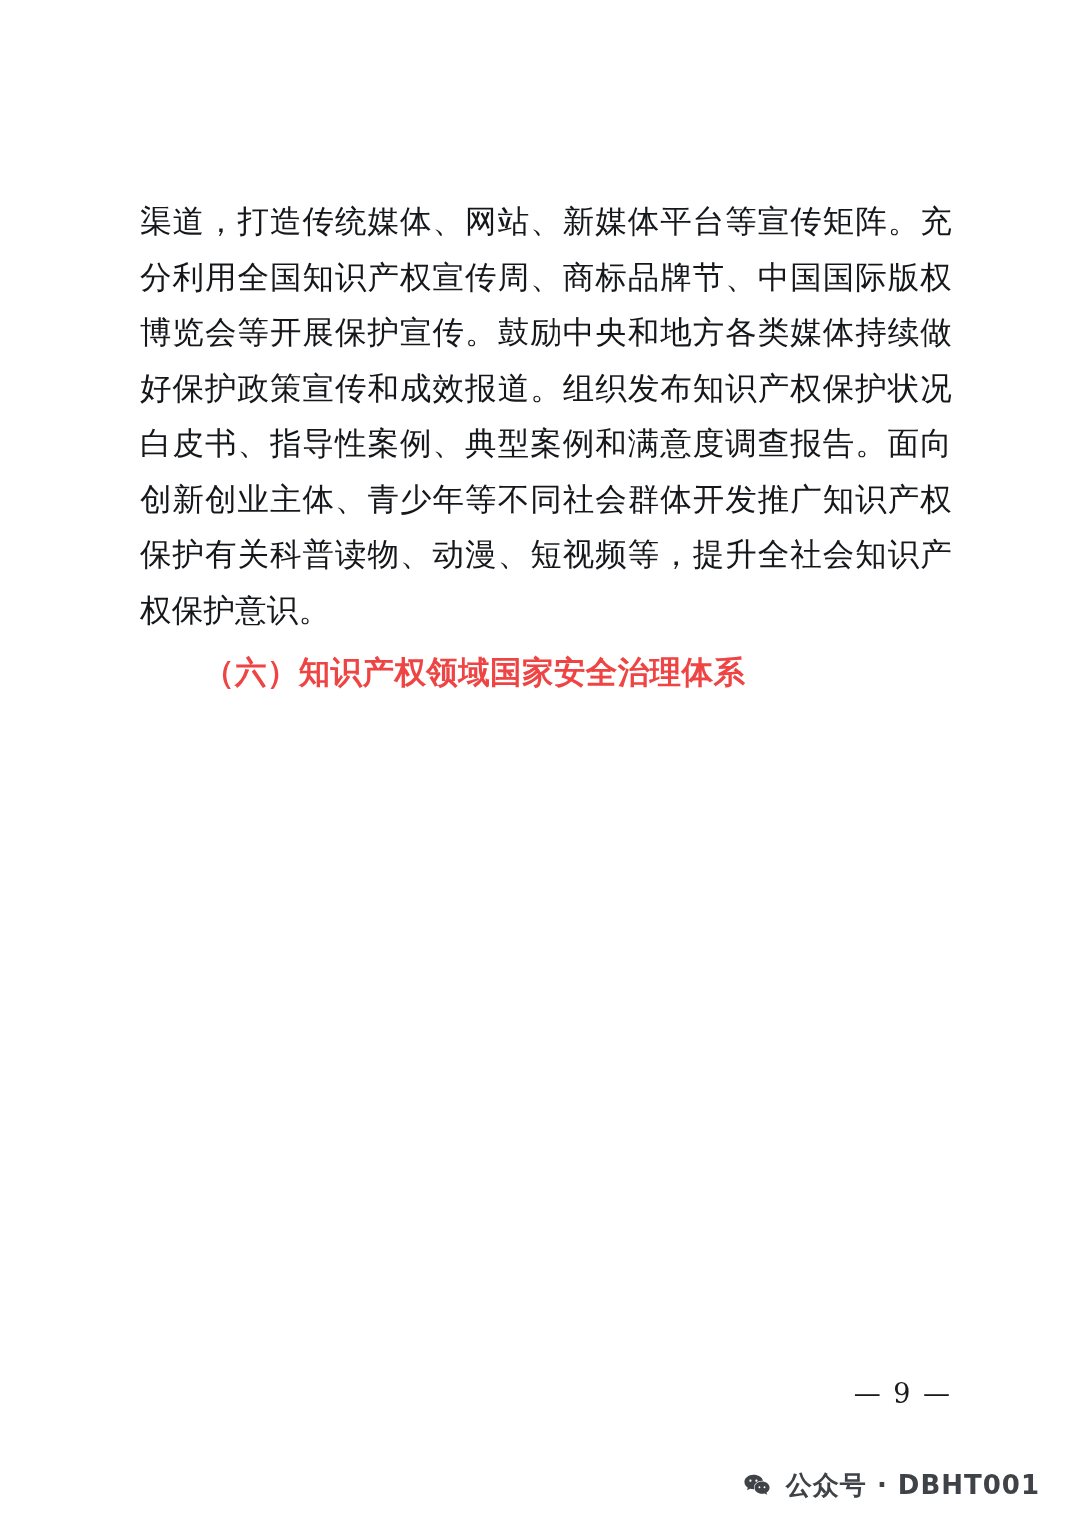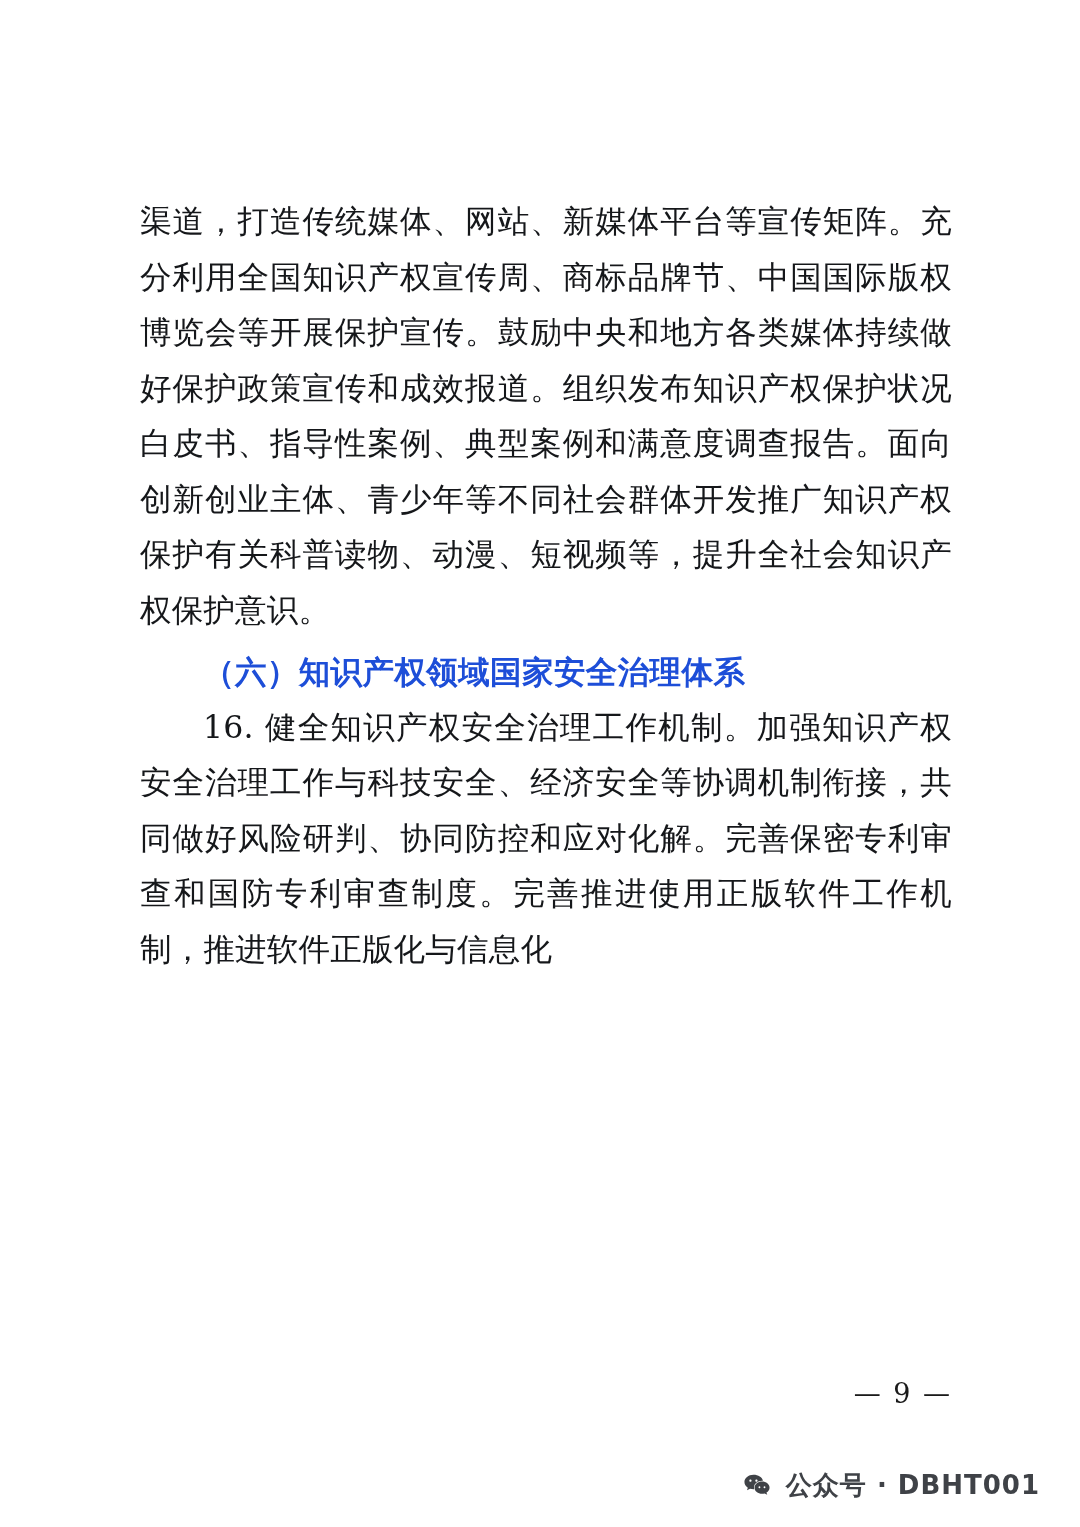--- a/index.html
+++ b/index.html
@@ -34,21 +34,21 @@
   }
   .indent {
     text-indent: 2em;
   }
   .heading {
     font-size: 31.5px;
     line-height: 55.5px;
     font-weight: 700;
     text-indent: 2em;
     margin: 2px 0 0 0;
-    color: #1d4ed8;
+    color: #ef4444;
     letter-spacing: 0.4px;
   }
   .spacer-sm { height: 4px; }
   .footer-page {
     position: absolute;
     left: 0;
     right: 128px;
     bottom: 118px;
     text-align: right;
     font-size: 27px;
@@ -84,21 +84,20 @@
 <div class="page">
 
   <p class="para">渠道，打造传统媒体、网站、新媒体平台等宣传矩阵。充分利用全国知识产权宣传周、商标品牌节、中国国际版权博览会等开展保护宣传。鼓励中央和地方各类媒体持续做好保护政策宣传和成效报道。组织发布知识产权保护状况白皮书、指导性案例、典型案例和满意度调查报告。面向创新创业主体、青少年等不同社会群体开发推广知识产权保护有关科普读物、动漫、短视频等，提升全社会知识产权保护意识。</p>
 
   <div class="spacer-sm"></div>
 
   <h2 class="heading">（六）知识产权领域国家安全治理体系</h2>
 
 
 
-  <p class="para indent">16. 健全知识产权安全治理工作机制。加强知识产权安全治理工作与科技安全、经济安全等协调机制衔接，共同做好风险研判、协同防控和应对化解。完善保密专利审查和国防专利审查制度。完善推进使用正版软件工作机制，推进软件正版化与信息化</p>
 
 </div>
 
 <div class="footer-page">— 9 —</div>
 
 <div class="watermark">
   <span class="wechat-icon">
     <svg viewBox="0 0 32 32" width="30" height="30" aria-hidden="true">
       <path fill="#3f4247" d="M12.2 4C6.9 4 2.6 7.5 2.6 11.8c0 2.4 1.4 4.6 3.6 6l-0.9 2.8 3.3-1.7c1.2 0.3 2.4 0.5 3.6 0.5 0.3 0 0.6 0 0.9 0-0.2-0.6-0.3-1.3-0.3-1.9 0-4 3.9-7.2 8.7-7.2 0.3 0 0.6 0 0.9 0C21.6 6.8 17.4 4 12.2 4zM9 9.1c0.7 0 1.2 0.5 1.2 1.2S9.7 11.5 9 11.5s-1.2-0.5-1.2-1.2S8.3 9.1 9 9.1zM15.4 9.1c0.7 0 1.2 0.5 1.2 1.2s-0.5 1.2-1.2 1.2-1.2-0.5-1.2-1.2S14.7 9.1 15.4 9.1z"></path>
       <path fill="#3f4247" d="M29.4 17.8c0-3.6-3.6-6.5-8-6.5s-8 2.9-8 6.5 3.6 6.5 8 6.5c0.9 0 1.8-0.1 2.7-0.4l2.8 1.5-0.8-2.4C28 21.8 29.4 19.9 29.4 17.8zM18.6 16.3c0.6 0 1 0.4 1 1s-0.4 1-1 1-1-0.4-1-1S18 16.3 18.6 16.3zM24 16.3c0.6 0 1 0.4 1 1s-0.4 1-1 1-1-0.4-1-1S23.4 16.3 24 16.3z"></path>

